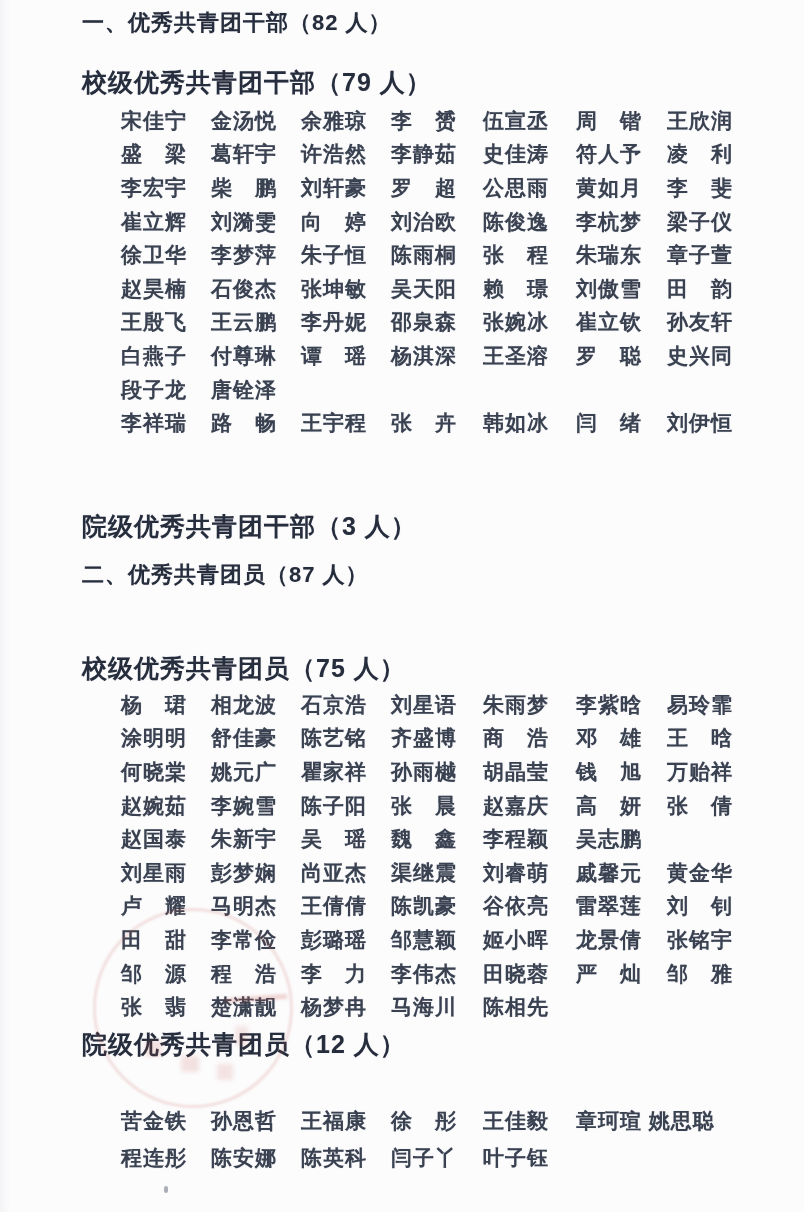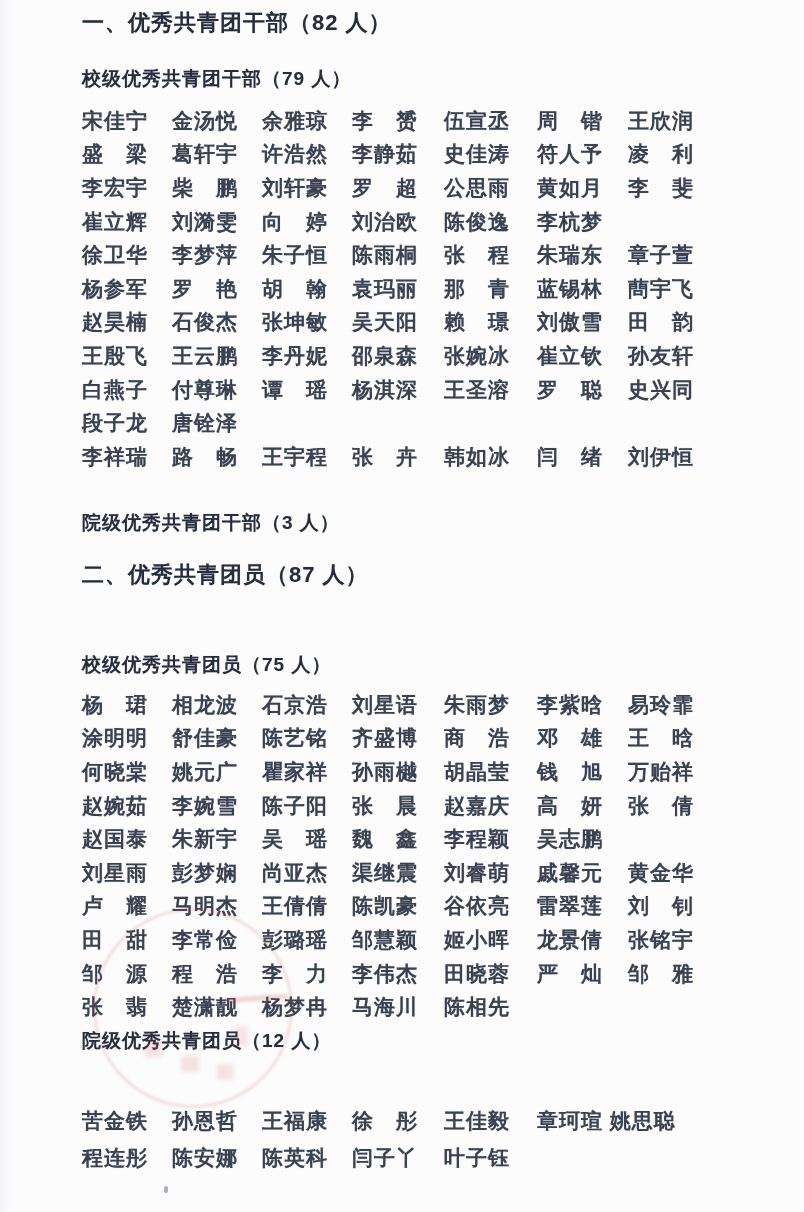--- a/index.html
+++ b/index.html
@@ -21,29 +21,29 @@
     background:linear-gradient(90deg, rgba(205,208,216,0.18) 0px, rgba(205,208,216,0.0) 10px), var(--page-bg);
   }
   .h1{
     position:absolute;left:82px;
     font-size:22px;font-weight:700;color:var(--heading-text);
     letter-spacing:1px;white-space:nowrap;
     text-shadow:0 0 1px rgba(50,60,80,.25);
   }
   .h2{
     position:absolute;left:82px;
-    font-size:19px;font-weight:700;color:var(--heading-text);
+    font-size:25px;font-weight:700;color:var(--heading-text);
     letter-spacing:1px;white-space:nowrap;
     text-shadow:0 0 1px rgba(50,60,80,.25);
   }
   .name-grid{position:absolute;left:82px;width:700px;}
   .name-row{
     display:grid;
     grid-template-columns:90px 90px 90px 92px 93px 91px 1fr;
-    height:33.6px;align-items:center;
+    height:33.6px;align-items:center;margin-left:39px;
   }
   .grid-loose .name-row{height:37px;}
   .name-cell{
     font-size:21px;font-weight:600;color:var(--name-text);
     letter-spacing:1px;white-space:nowrap;
     text-shadow:0 0 1px rgba(55,65,85,.28);
   }
   
   .stamp{
     position:absolute;left:93px;top:908px;width:200px;height:200px;
@@ -101,38 +101,30 @@
         <span class="name-cell">黄如月</span>
         <span class="name-cell">李　斐</span>
       </div>
       <div class="name-row">
         <span class="name-cell">崔立辉</span>
         <span class="name-cell">刘漪雯</span>
         <span class="name-cell">向　婷</span>
         <span class="name-cell">刘治欧</span>
         <span class="name-cell">陈俊逸</span>
         <span class="name-cell">李杭梦</span>
+        <span class="name-cell">梁子仪</span>
       </div>
       <div class="name-row">
         <span class="name-cell">徐卫华</span>
         <span class="name-cell">李梦萍</span>
         <span class="name-cell">朱子恒</span>
         <span class="name-cell">陈雨桐</span>
         <span class="name-cell">张　程</span>
         <span class="name-cell">朱瑞东</span>
         <span class="name-cell">章子萱</span>
-      </div>
-      <div class="name-row">
-        <span class="name-cell">杨参军</span>
-        <span class="name-cell">罗　艳</span>
-        <span class="name-cell">胡　翰</span>
-        <span class="name-cell">袁玛丽</span>
-        <span class="name-cell">那　青</span>
-        <span class="name-cell">蓝锡林</span>
-        <span class="name-cell">蔄宇飞</span>
       </div>
       <div class="name-row">
         <span class="name-cell">赵昊楠</span>
         <span class="name-cell">石俊杰</span>
         <span class="name-cell">张坤敏</span>
         <span class="name-cell">吴天阳</span>
         <span class="name-cell">赖　璟</span>
         <span class="name-cell">刘傲雪</span>
         <span class="name-cell">田　韵</span>
       </div>

